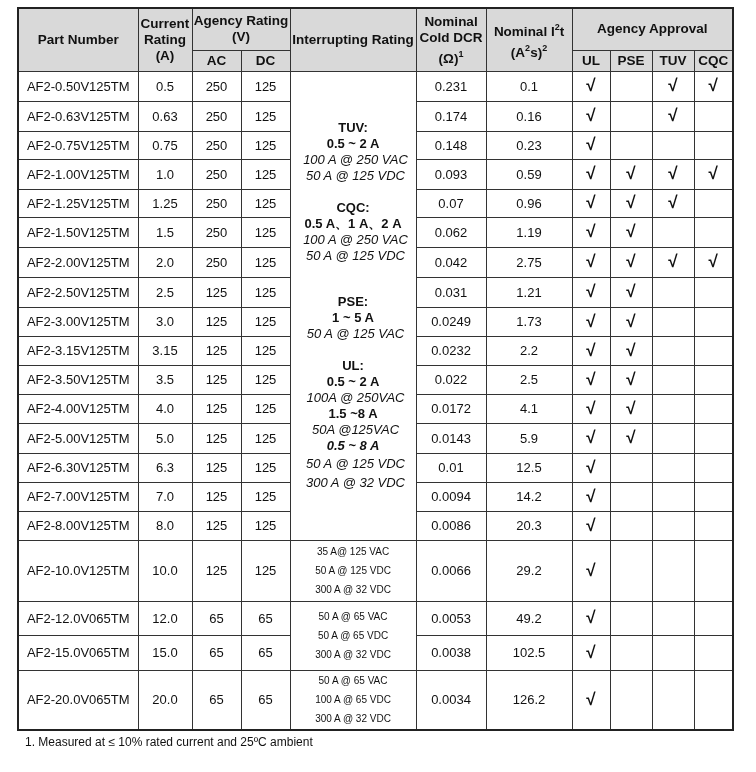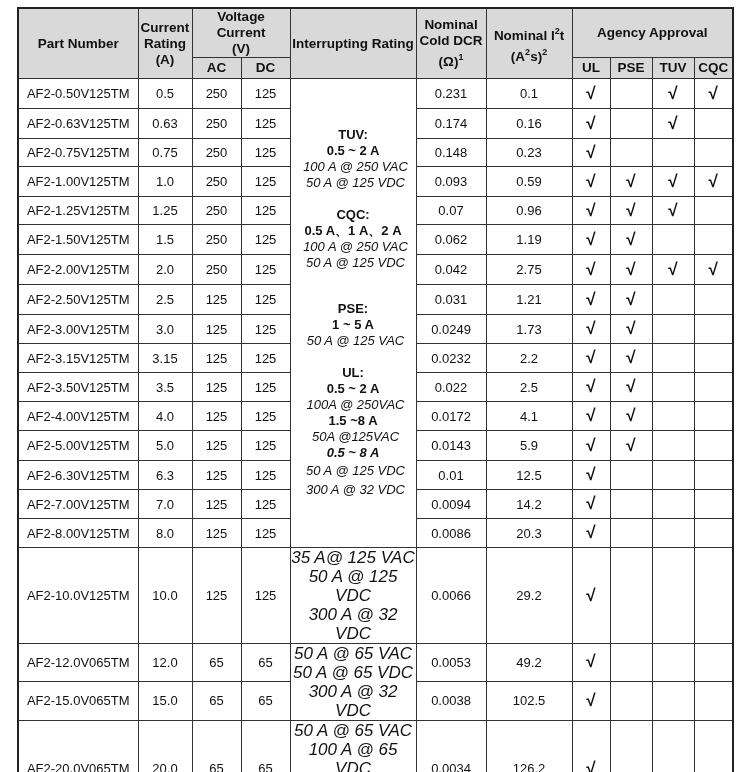--- a/index.html
+++ b/index.html
@@ -15,21 +15,21 @@
   }
   table.spec { border: 2px solid #222; }
   table.spec th {
     background: #d9d9d9; font-weight: bold; font-size: 13.5px; line-height: 16px;
   }
   td.pn { text-align: left; padding-left: 6px; }
   td.ir { text-align: left; vertical-align: middle; padding: 0 0 0 2px; font-size: 13px; line-height: 16px; }
   .ir-head { font-weight: bold; }
   .ir-val { font-style: italic; padding-left: 5px; }
   .gap { height: 16px; }
-  td.irc { font-style: italic; line-height: 19px; font-size: 17px; }
+  td.irc { line-height: 19px; font-size: 10px; }
   .chk { font-size: 17px; font-weight: bold; }
   sup { font-size: 9px; }
   .notes { position: absolute; left: 25px; top: 735px; font-size: 12px; line-height: 15px; }
 </style>
 </head>
 <body>
 
 <table class="spec">
   <colgroup>
     <col style="width:120px">
@@ -44,21 +44,21 @@
       <col style="width:42px">
       <col style="width:39px">
   </colgroup>
   <thead>
     <tr style="height:42px">
       <th rowspan="2">Part Number</th>
       <th rowspan="2">
         <span>Current</span><br><span>Rating</span><br><span>(A)</span>
       </th>
       <th colspan="2">
-        <span>Voltage Current</span><br><span>(V)</span>
+        <span>Agency Rating</span><br><span>(V)</span>
       </th>
       <th rowspan="2">Interrupting Rating</th>
       <th rowspan="2">
         <span>Nominal</span><br><span>Cold DCR</span><br><span>(Ω)</span><sup>1</sup>
       </th>
       <th rowspan="2">
         <span>Nominal I</span><sup>2</sup><span>t</span><br><span>(A</span><sup>2</sup><span>s)</span><sup>2</sup>
       </th>
       <th colspan="4">Agency Approval</th>
     </tr>
@@ -348,13 +348,14 @@
         <td>126.2</td>
         <td class="chk">√</td>
         <td class="chk"></td>
         <td class="chk"></td>
         <td class="chk"></td>
       </tr>
     </tbody>
 </table>
 
 <div class="notes">
+  <div>1. Measured at ≤ 10% rated current and 25ºC ambient</div>
 </div>
 
 </body></html>

